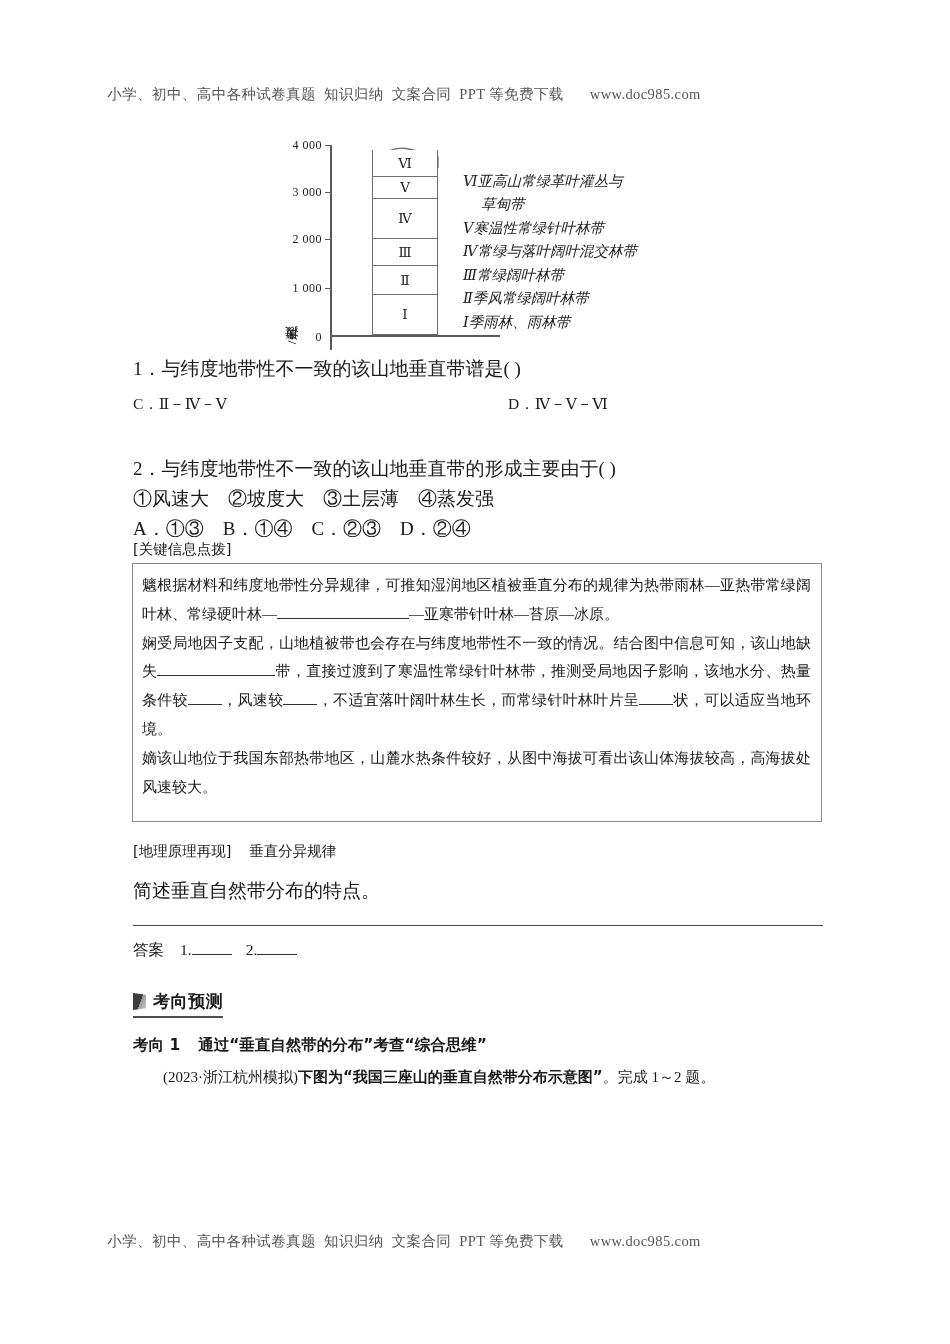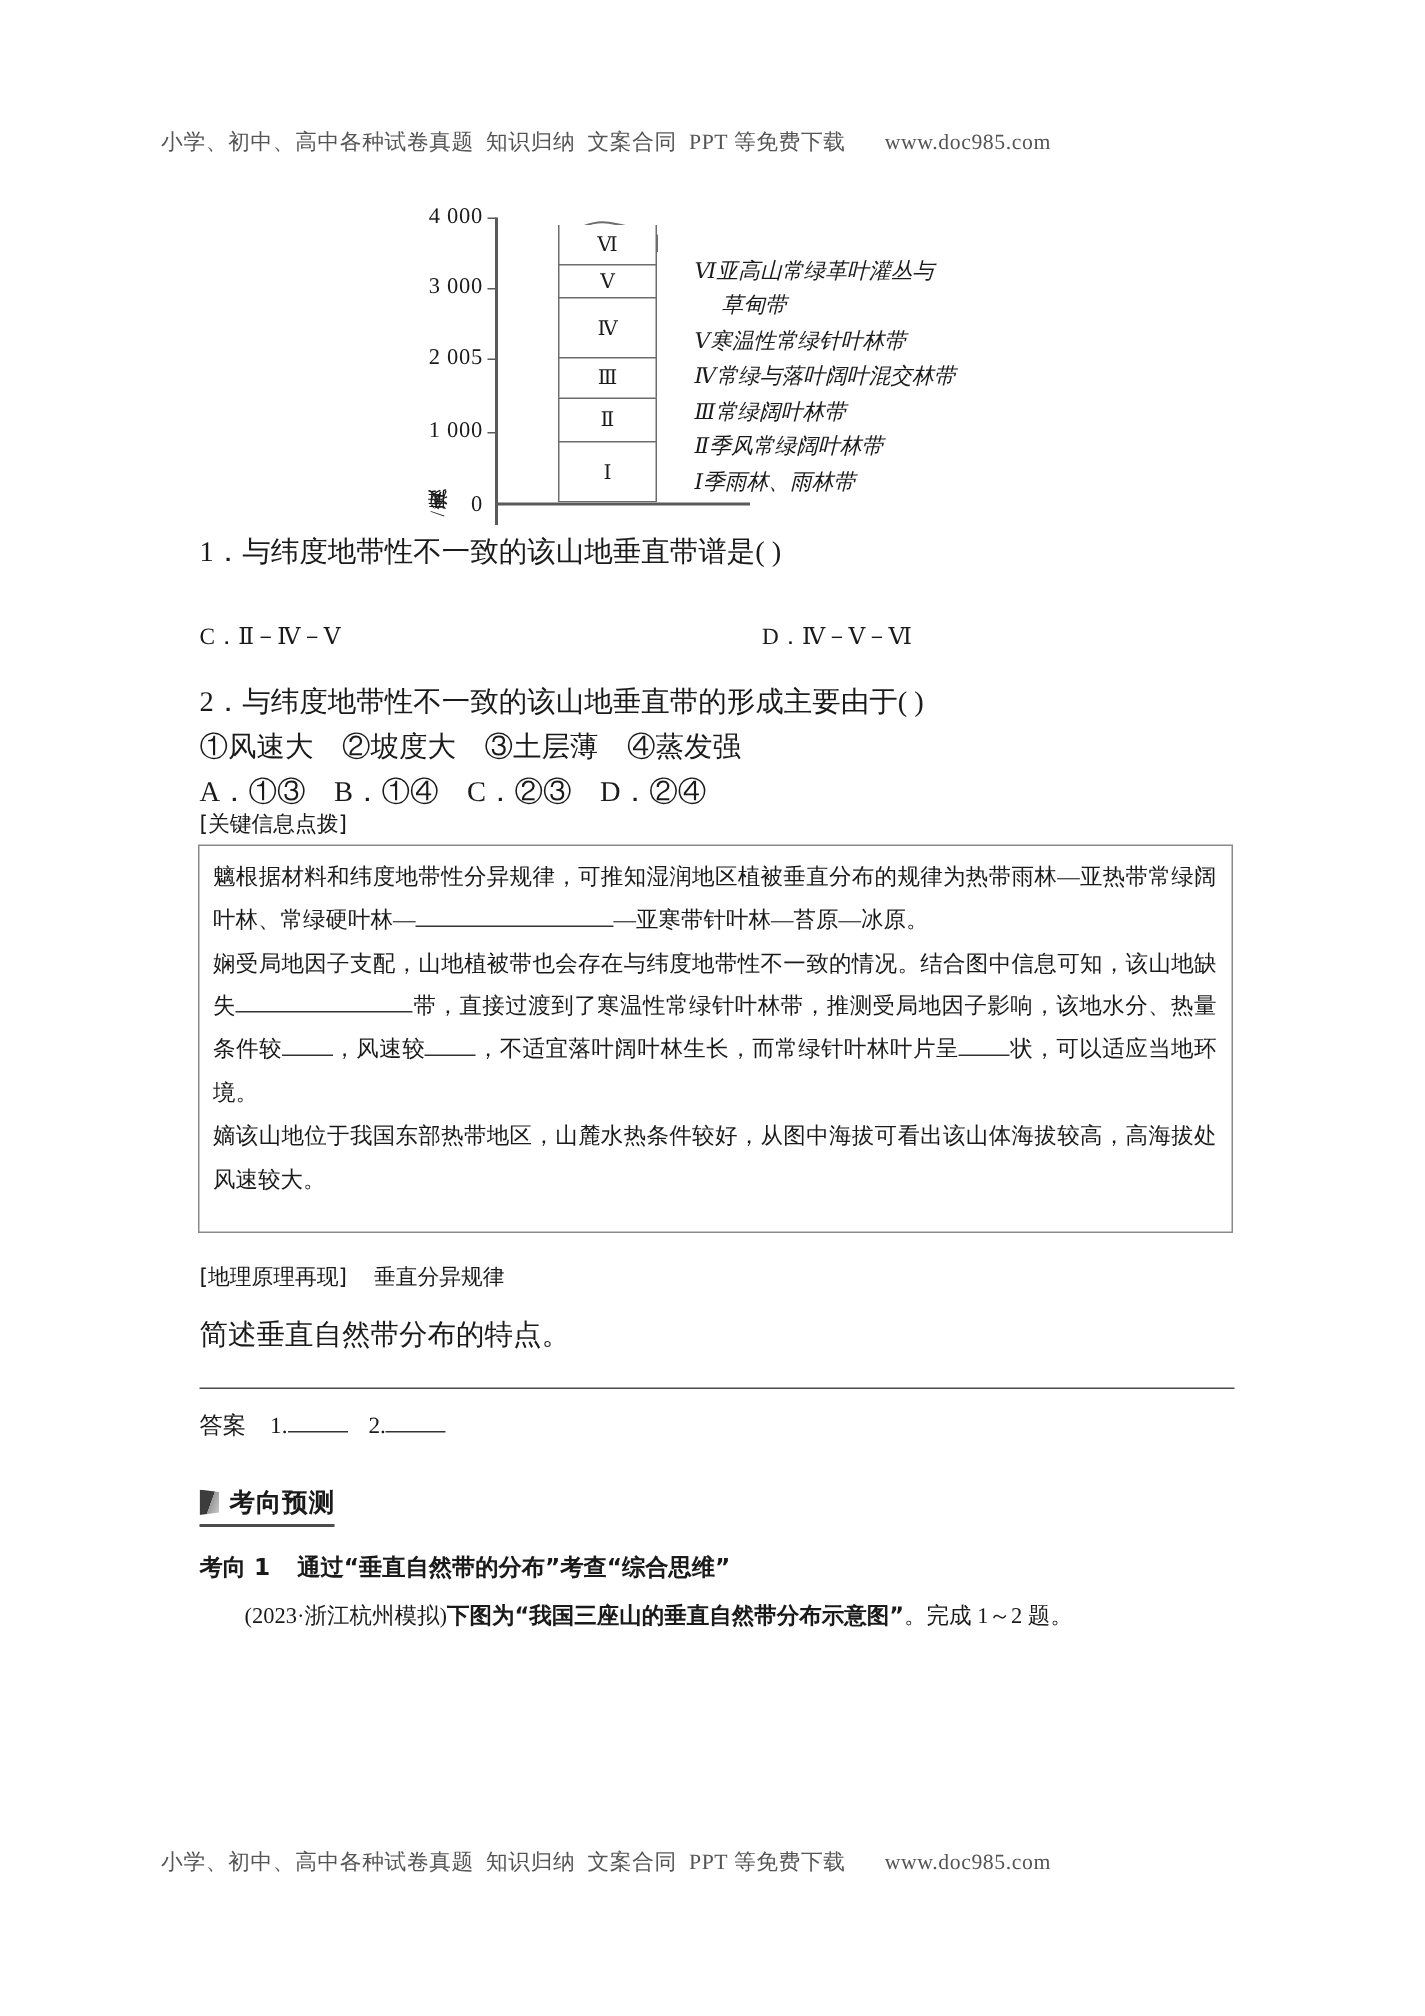--- a/index.html
+++ b/index.html
@@ -84,21 +84,21 @@
   .tick {
     position: absolute;
     left: 42px;
     width: 6px;
     height: 1.4px;
     background: #5a5a5a;
   }
   .tick-label {
     position: absolute;
     right: 381px;
-    font-size: 15px;
+    font-size: 12px;
     white-space: nowrap;
     letter-spacing: .5px;
     transform: translateY(-50%);
   }
   .col {
     position: absolute;
     left: 89px;
     top: 19px;
     width: 66px;
   }
@@ -269,21 +269,21 @@
       <div class="axis-line-v"></div>
       <div class="axis-line-h"></div>
 
       <div class="tick" style="top:17px"></div>
       <div class="tick-label" style="top:17px">4 000</div>
 
       <div class="tick" style="top:64px"></div>
       <div class="tick-label" style="top:64px">3 000</div>
 
       <div class="tick" style="top:111px"></div>
-      <div class="tick-label" style="top:111px">2 005</div>
+      <div class="tick-label" style="top:111px">2 000</div>
 
       <div class="tick" style="top:160px"></div>
       <div class="tick-label" style="top:160px">1 000</div>
 
       <div class="tick-label" style="top:209px">0</div>
 
       <div class="col">
 
         <svg class="cap-svg" width="68" height="22" viewBox="0 0 68 22">
           <path d="M1,21 L1,13 Q20,-1 34,1.5 Q50,4 66,10 L66,21" fill="#ffffff" stroke="#6d6d6d" stroke-width="1.3"></path>
@@ -315,21 +315,21 @@
         <span class="ln">Ⅴ寒温性常绿针叶林带</span>
         <span class="ln">Ⅳ常绿与落叶阔叶混交林带</span>
         <span class="ln">Ⅲ常绿阔叶林带</span>
         <span class="ln">Ⅱ季风常绿阔叶林带</span>
         <span class="ln">Ⅰ季雨林、雨林带</span>
       </div>
     </div>
   </div>
 
   <div class="q" style="top:352px">1．与纬度地带性不一致的该山地垂直带谱是(        )</div>
-  <div class="opt-row" style="top:414px">
+  <div class="opt-row" style="top:394px">
     <span>C．Ⅱ－Ⅳ－Ⅴ</span>
     <span class="oB">D．Ⅳ－Ⅴ－Ⅵ</span>
   </div>
 
   <div class="q" style="top:452px">2．与纬度地带性不一致的该山地垂直带的形成主要由于(        )</div>
   <div class="q" style="top:482px">①风速大　②坡度大　③土层薄　④蒸发强</div>
   <div class="q" style="top:512px">A．①③　B．①④　C．②③　D．②④</div>
 
   <div class="tag" style="top:540px">[关键信息点拨]</div>
 

